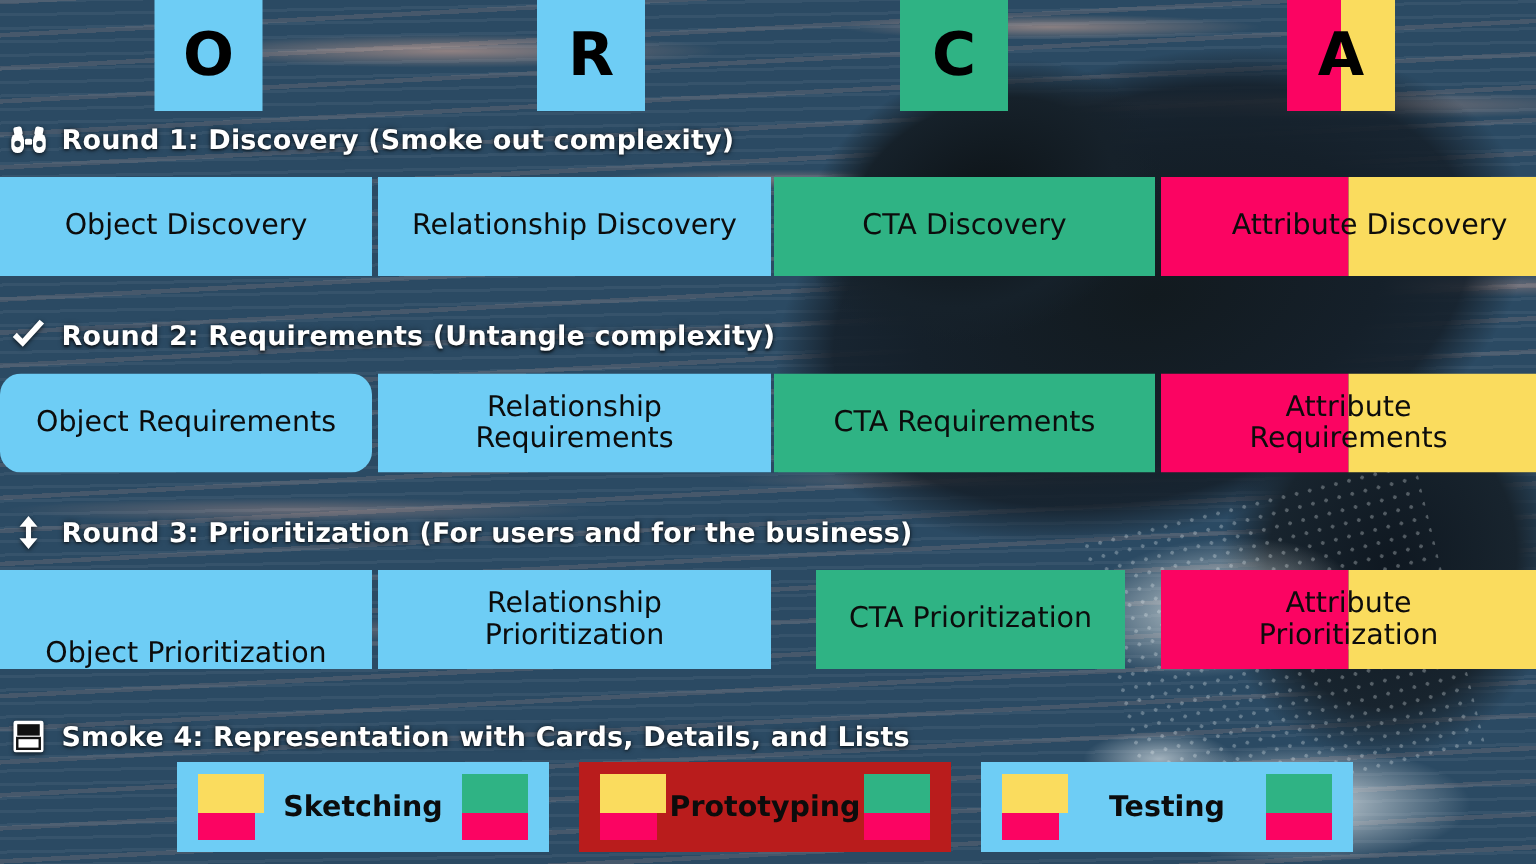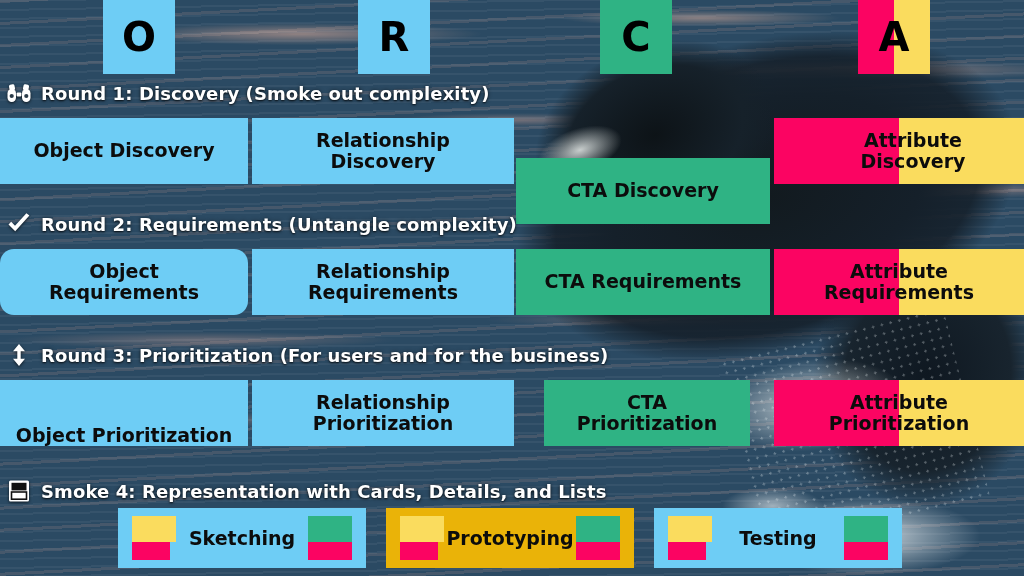--- a/index.html
+++ b/index.html
@@ -175,21 +175,21 @@
     align-items: center;
     overflow: hidden;
   }
   .cell .cell-bg { position: absolute; inset: 0; display: flex; }
   .cell .cell-bg > i { display: block; height: 100%; }
   .cell .cell-text {
     position: relative;
     z-index: 2;
     width: 100%;
     color: #0c0c0c;
-    font-weight: 700;
+    font-weight: 400;
     font-size: 19px;
     line-height: 1.12;
     padding: 0 14px;
     white-space: pre-line;
   }
   .t-center { text-align: center; }
 
   
   .r4row { position: absolute; left: 0; top: 508px; width: 1024px; height: 60px; }
   .chip {
@@ -289,21 +289,21 @@
             <i style="width:248px;background:#6ecdf5"></i>
           </div>
           <div class="cell-text t-center">Object Discovery</div>
         </div>
         <div class="cell" style="left: 252px; width: 262px;">
           <div class="cell-bg">
             <i style="width:262px;background:#6ecdf5"></i>
           </div>
           <div class="cell-text t-center">Relationship Discovery</div>
         </div>
-        <div class="cell" style="left: 516px; width: 254px; margin-top: 40px;">
+        <div class="cell" style="left: 516px; width: 254px;">
           <div class="cell-bg">
             <i style="width:254px;background:#2fb384"></i>
           </div>
           <div class="cell-text t-center">CTA Discovery</div>
         </div>
         <div class="cell" style="left: 774px; width: 250px; padding-left: 28px;">
           <div class="cell-bg">
             <i style="width:125px;background:#fb0462"></i>
             <i style="width:125px;background:#fadc5e"></i>
           </div>
@@ -401,21 +401,21 @@
         <span class="sw sw-left" style="left:14px">
           <i class="sw-top" style="background:#fadc5e"></i>
           <i class="sw-bottom" style="background:#fb0462"></i>
         </span>
         <span class="chip-label">Sketching</span>
         <span class="sw sw-right" style="right:14px;left:auto">
           <i class="sw-top" style="background:#2fb384"></i>
           <i class="sw-bottom" style="background:#fb0462"></i>
         </span>
       </div>
-      <div class="chip" style="left: 386px; width: 248px; background: #eab308;">
+      <div class="chip" style="left: 386px; width: 248px; background: #b91c1c;">
         <span class="sw sw-left" style="left:14px">
           <i class="sw-top" style="background:#fadc5e"></i>
           <i class="sw-bottom" style="background:#fb0462"></i>
         </span>
         <span class="chip-label">Prototyping</span>
         <span class="sw sw-right" style="right:14px;left:auto">
           <i class="sw-top" style="background:#2fb384"></i>
           <i class="sw-bottom" style="background:#fb0462"></i>
         </span>
       </div>

